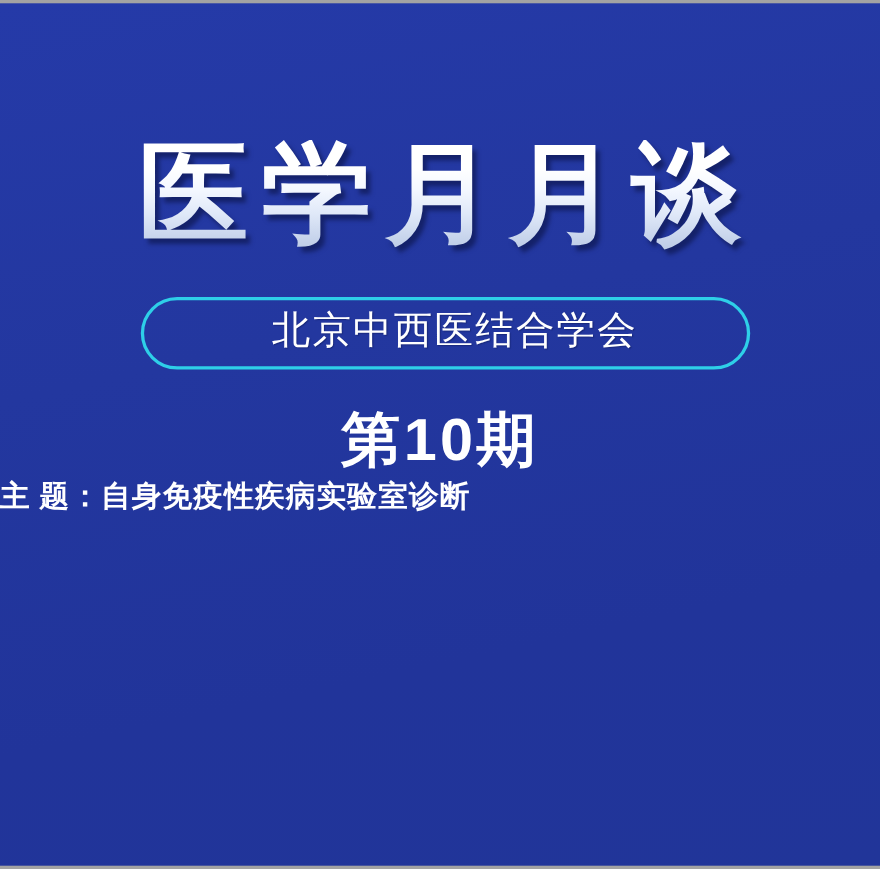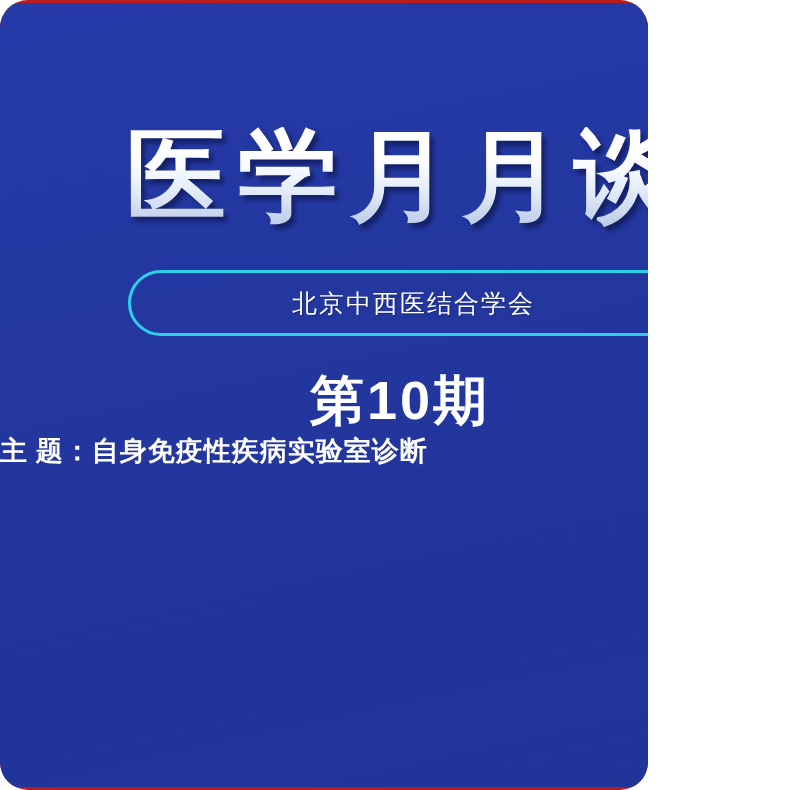--- a/index.html
+++ b/index.html
@@ -7,26 +7,25 @@
     margin: 0;
     padding: 0;
     background: #ffffff;
   }
   body {
     font-family: "Liberation Sans", "DejaVu Sans", sans-serif;
   }
 
   .poster {
     position: relative;
-    width: 648px;
+    width: 800px;
     height: 790px;
     overflow: hidden;
-    background: #b91c1c;
+    background: #a3a3a3;
     box-sizing: border-box;
-    border-radius: 28px;
   }
 
   
   .poster-canvas {
     position: absolute;
     left: 0;
     top: 3px;
     width: 800px;
     height: 784px;
     background: linear-gradient(168deg, #253aa8 0%, #23379f 38%, #21349a 72%, #213599 100%);
@@ -75,23 +74,23 @@
     height: 66px;
     box-sizing: border-box;
     border: 3px solid #2ecfe8;
     border-radius: 34px;
     background: transparent;
     display: flex;
     align-items: center;
     justify-content: center;
   }
   .pill-label {
-    font-family: Liberation Sans, sans-serif;
+    font-family: Liberation Mono, monospace;
     font-weight: 400;
-    font-size: 25px;
+    font-size: 35px;
     letter-spacing: 2px;
     color: #ffffff;
     white-space: nowrap;
     line-height: 1;
     margin-left: 17px;
     text-shadow: 1px 1px 1px rgba(10, 16, 64, 0.35);
   }
 
   
   .issue {

